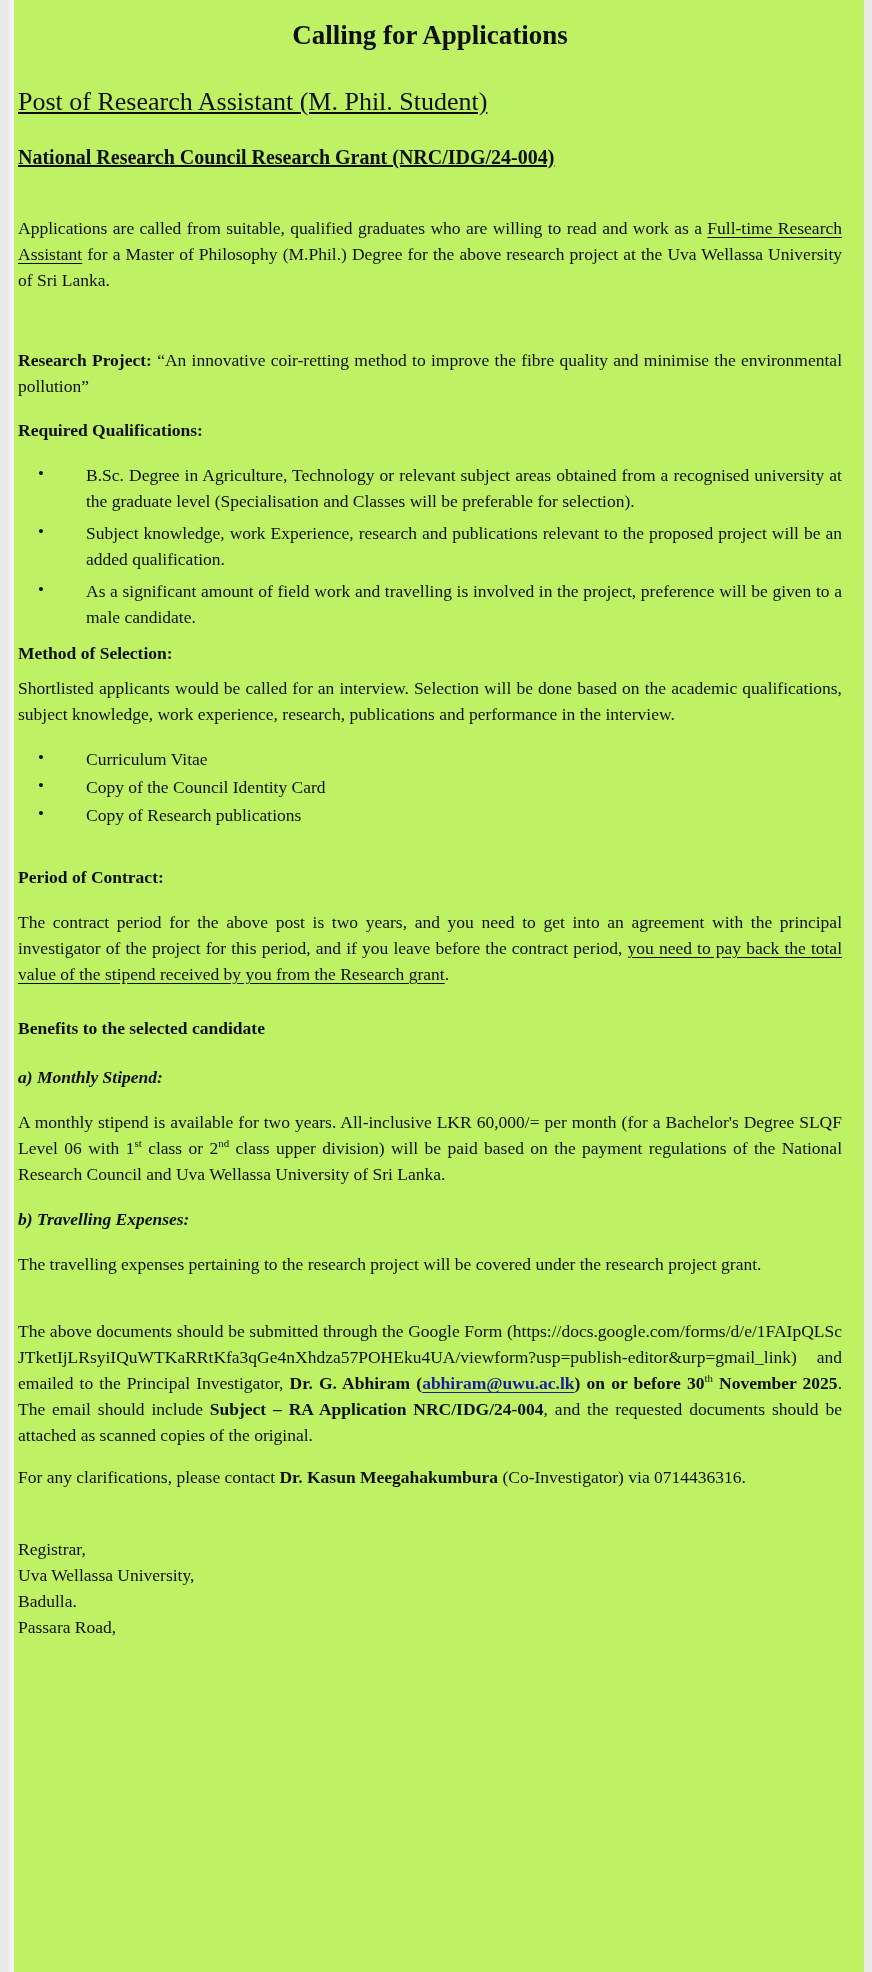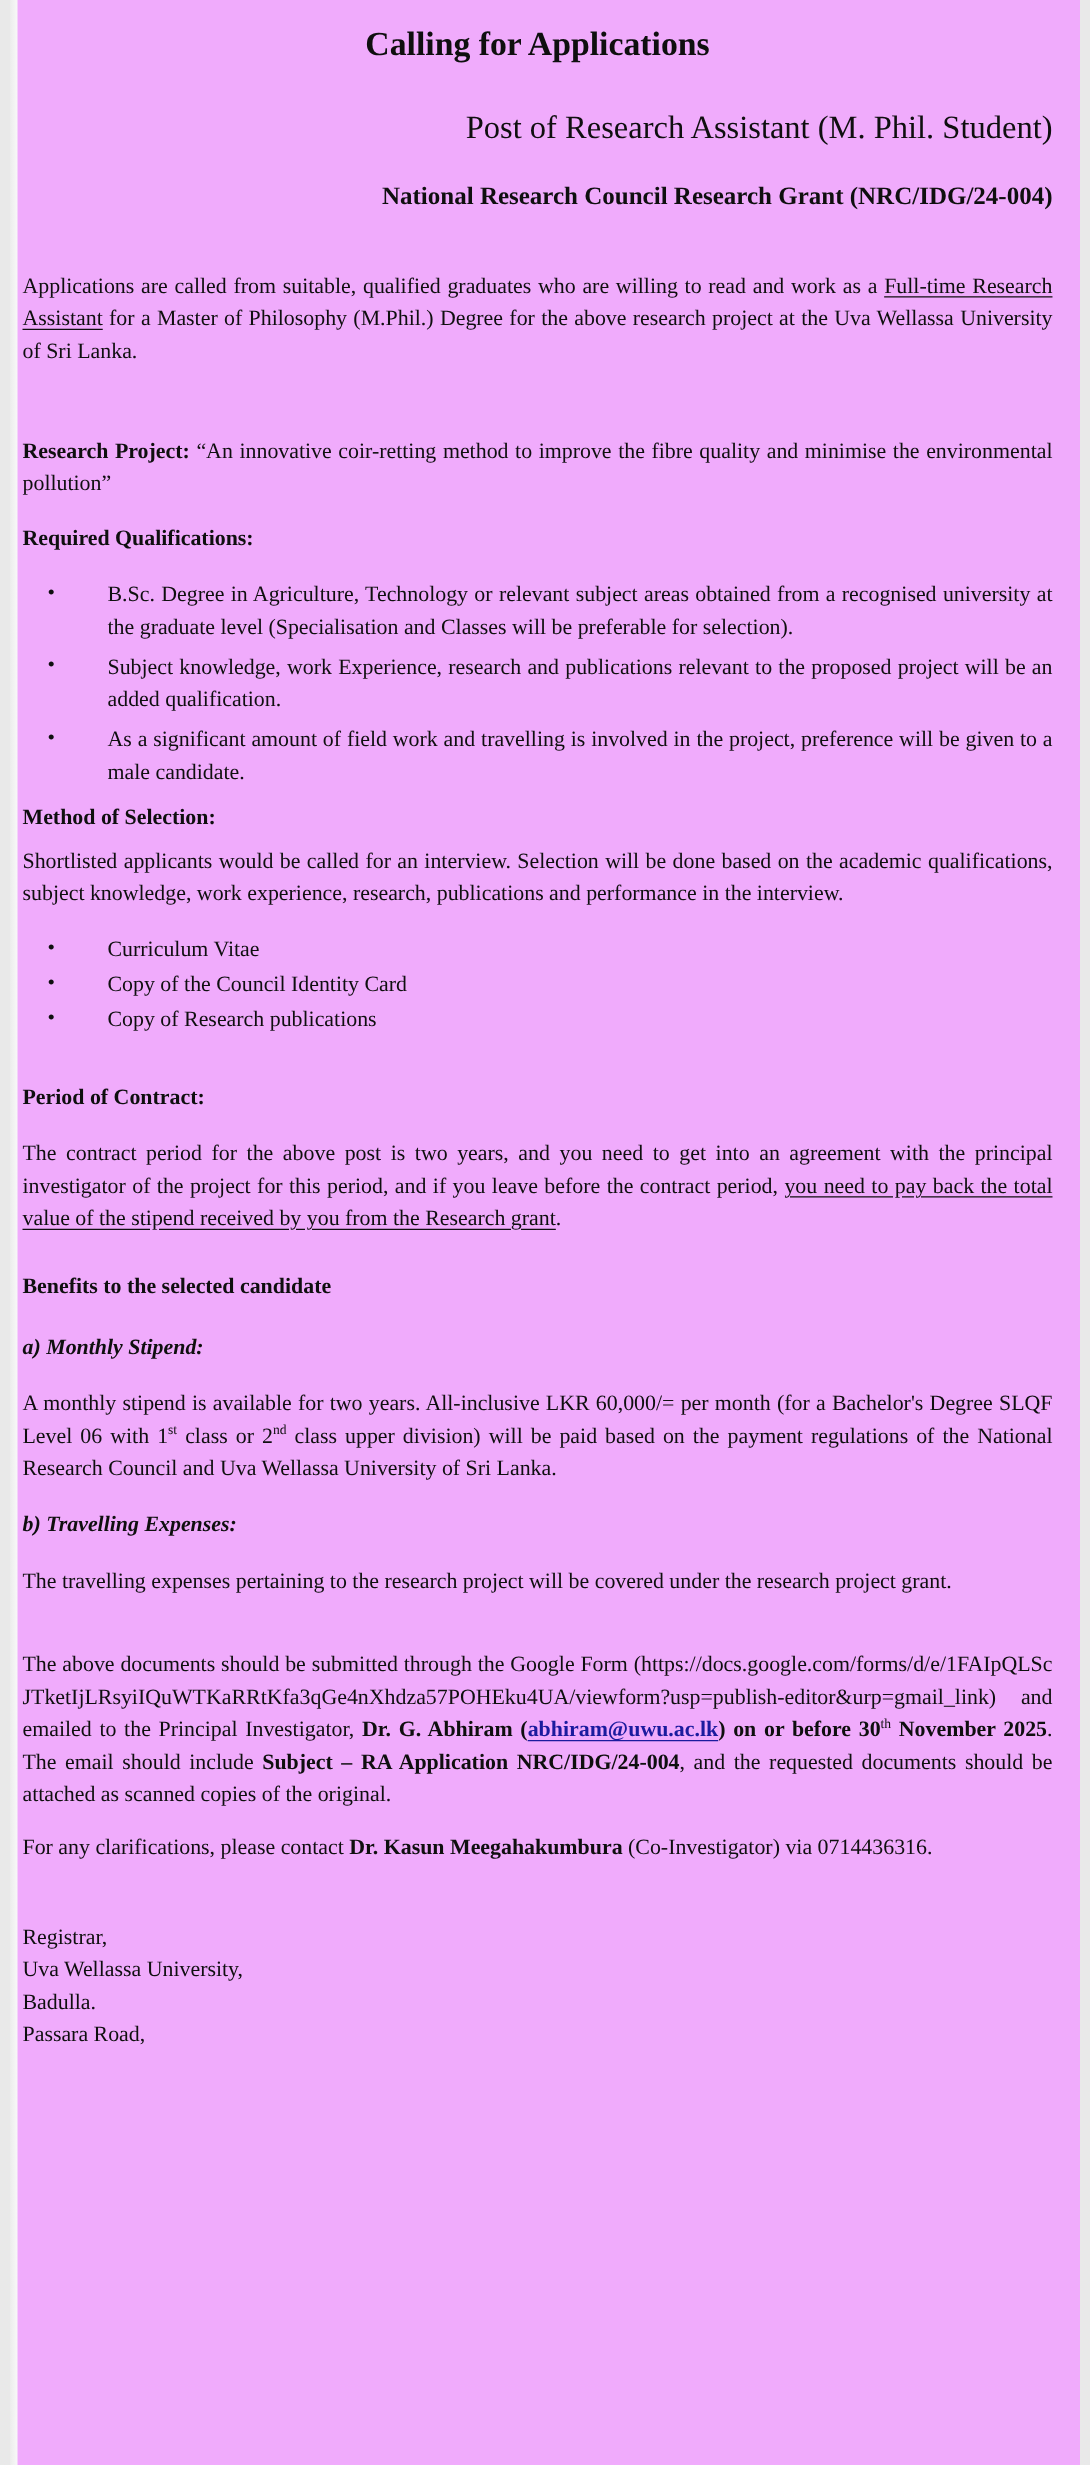--- a/index.html
+++ b/index.html
@@ -1,46 +1,46 @@
 <!DOCTYPE html>
 <html><head>
 <meta charset="utf-8">
 <style>
   html, body { margin: 0; padding: 0; background: #e9e9e9; }
   .page {
     position: relative;
     width: 856px;
     min-height: 1972px;
     margin: 0 auto;
-    background: #f0abfc;
+    background: #bef264;
     box-sizing: border-box;
     padding: 12px 22px 16px 10px;
     font-family: "Liberation Serif", "DejaVu Serif", serif;
     font-size: 17.5px;
     line-height: 26px;
     color: #0f0f0f;
   }
   .scan-edge {
     position: absolute;
     left: 0; top: 0; bottom: 0;
     width: 6px;
     background: linear-gradient(to right, #ececec, #f8f8f8);
   }
   h1, h2, h3, p, ul, li, div { margin: 0; padding: 0; }
   .h1 {
     font-size: 27px; line-height: 34px; font-weight: bold;
     text-align: center; margin-top: 6px;
   }
   .h2 {
     font-size: 26px; line-height: 33px; font-weight: normal;
-    text-align: right; margin-top: 33px;
+    text-align: left; margin-top: 33px; text-decoration: underline;
   }
   .h3 {
     font-size: 20px; line-height: 26px; font-weight: bold;
-    text-align: right; margin-top: 26px;
+    text-align: left; margin-top: 26px; text-decoration: underline;
   }
   .para { text-align: justify; }
   .section-heading { font-weight: bold; }
   .bold-italic-heading { font-weight: bold; font-style: italic; }
   .u { text-decoration: underline; text-underline-offset: 3px; }
   b { font-weight: bold; }
   sup { font-size: 62%; line-height: 0; vertical-align: super; }
   ul.bullets { list-style: none; text-align: justify; }
   ul.bullets li { position: relative; padding-left: 68px; }
   ul.bullets li::before {

